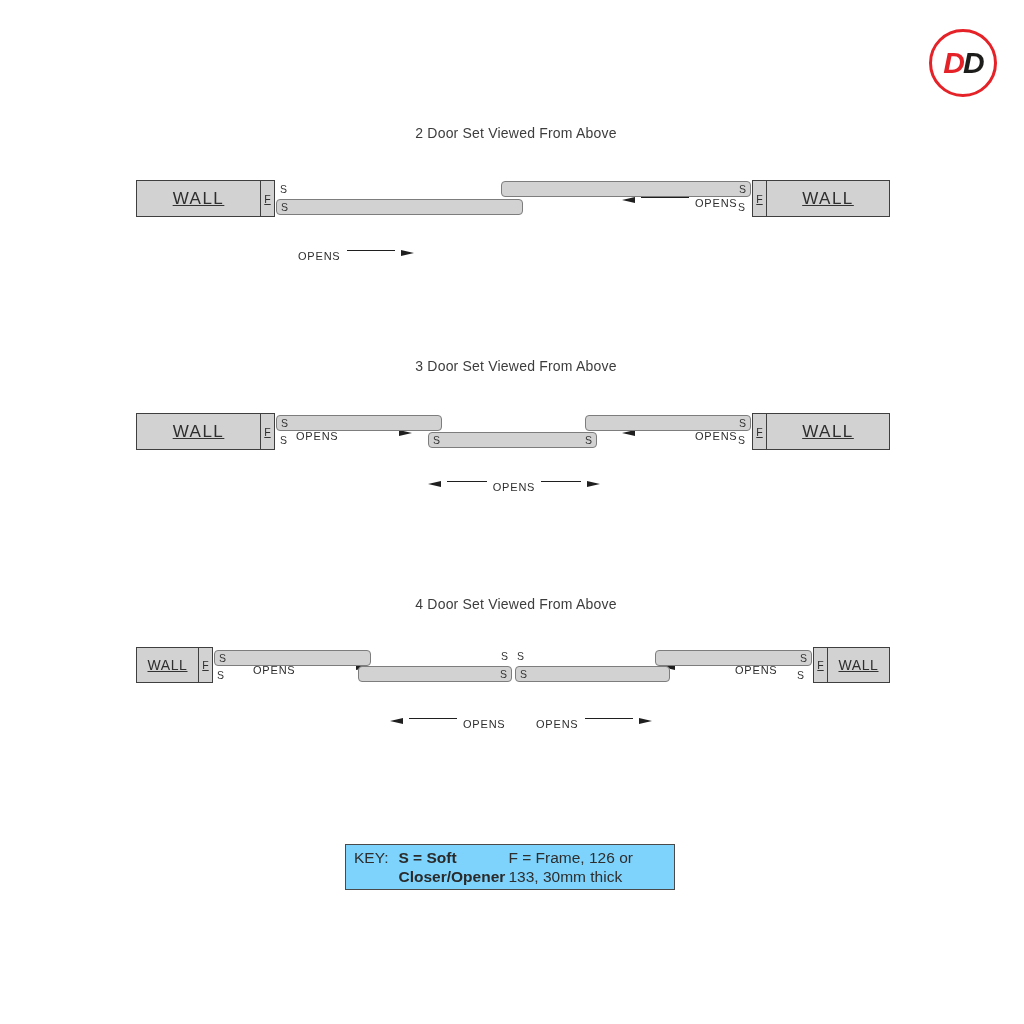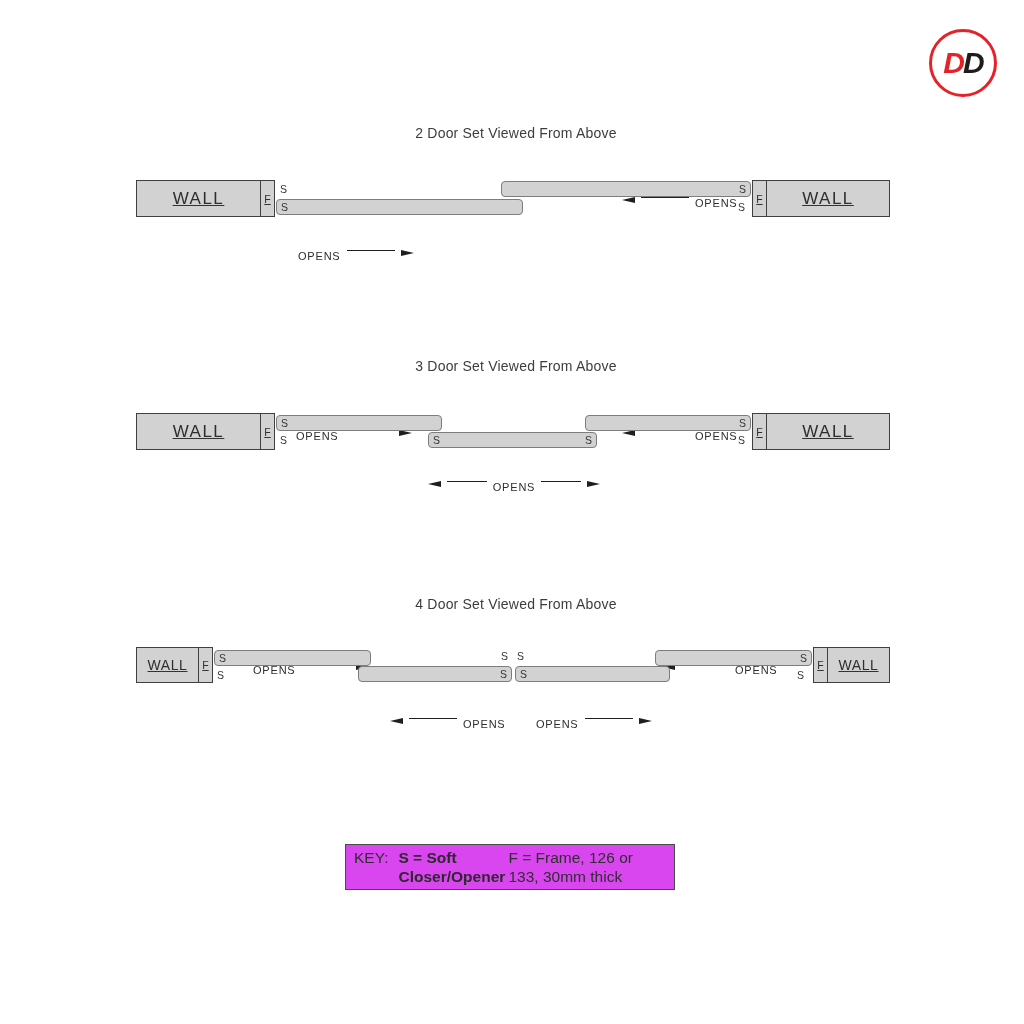--- a/index.html
+++ b/index.html
@@ -39,21 +39,21 @@
   .opens-text{font-size:11px;letter-spacing:.8px;color:#2e2e2e;}
   .aline{height:1.4px;background:#1f1f1f;width:48px;}
   .aline.fill{flex:1;width:auto;}
   .head-r{width:0;height:0;border-top:3.5px solid transparent;
           border-bottom:3.5px solid transparent;border-left:13px solid #1f1f1f;}
   .head-l{width:0;height:0;border-top:3.5px solid transparent;
           border-bottom:3.5px solid transparent;border-right:13px solid #1f1f1f;}
 
   
   .key-box{position:absolute;left:345px;top:844px;width:330px;height:46px;
-           background:#d946ef;border:1.4px solid #4a4a4a;box-sizing:border-box;
+           background:#7dd3fc;border:1.4px solid #4a4a4a;box-sizing:border-box;
            display:flex;align-items:center;padding:2px 8px;gap:10px;}
   .key-label{font-size:15.5px;color:#2e2e2e;align-self:flex-start;margin-top:2px;}
   .key-lines{display:flex;line-height:19px;}
   .key-line1{font-size:15.5px;font-weight:600;color:#2a2a2a;}
   .key-line2{font-size:15.5px;color:#2e2e2e;}
 
   
   .logo{position:absolute;left:929px;top:29px;width:62px;height:62px;border-radius:50%;
         border:3px solid #e52228;display:flex;align-items:center;justify-content:center;
         background:#fff;}

